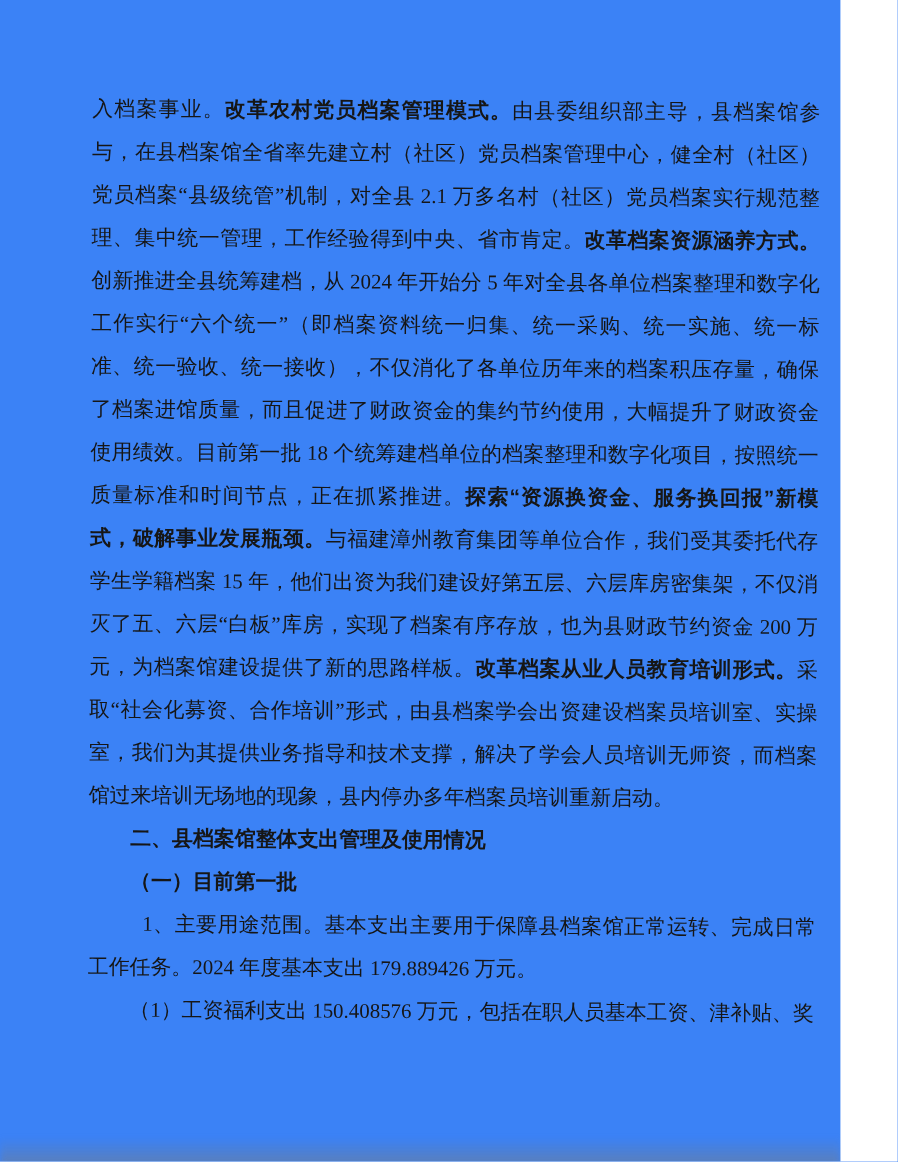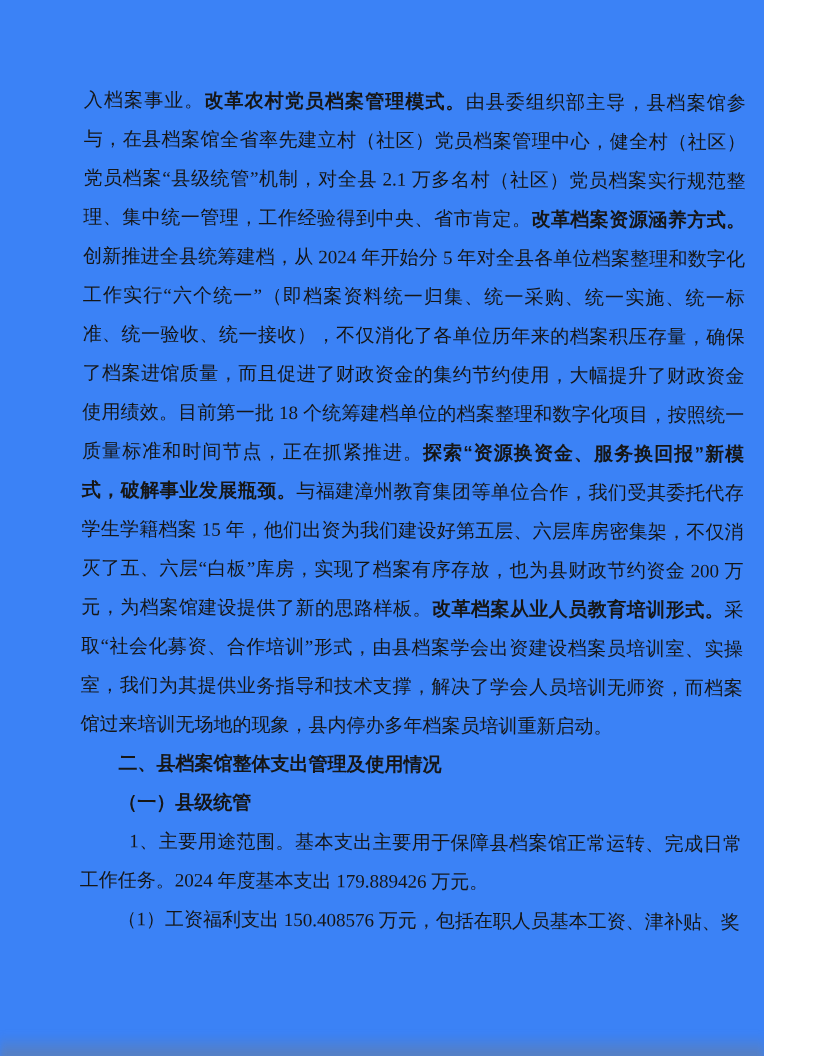--- a/index.html
+++ b/index.html
@@ -40,18 +40,18 @@
     pointer-events: none;
   }
 </style>
 </head>
 <body>
 
 <div class="page">
   <div class="doc" style="color: rgb(22, 22, 22);">
       <p class="block paragraph" style="text-indent: 0em;"><span class="seg">入档案事业。</span><span class="seg bold">改革农村党员档案管理模式。</span><span class="seg">由县委组织部主导，县档案馆参与，在县档案馆全省率先建立村（社区）党员档案管理中心，健全村（社区）党员档案“县级统管”机制，对全县 2.1 万多名村（社区）党员档案实行规范整理、集中统一管理，工作经验得到中央、省市肯定。</span><span class="seg bold">改革档案资源涵养方式。</span><span class="seg">创新推进全县统筹建档，从 2024 年开始分 5 年对全县各单位档案整理和数字化工作实行“六个统一”（即档案资料统一归集、统一采购、统一实施、统一标准、统一验收、统一接收），不仅消化了各单位历年来的档案积压存量，确保了档案进馆质量，而且促进了财政资金的集约节约使用，大幅提升了财政资金使用绩效。目前第一批 18 个统筹建档单位的档案整理和数字化项目，按照统一质量标准和时间节点，正在抓紧推进。</span><span class="seg bold">探索“资源换资金、服务换回报”新模式，破解事业发展瓶颈。</span><span class="seg">与福建漳州教育集团等单位合作，我们受其委托代存学生学籍档案 15 年，他们出资为我们建设好第五层、六层库房密集架，不仅消灭了五、六层“白板”库房，实现了档案有序存放，也为县财政节约资金 200 万元，为档案馆建设提供了新的思路样板。</span><span class="seg bold">改革档案从业人员教育培训形式。</span><span class="seg">采取“社会化募资、合作培训”形式，由县档案学会出资建设档案员培训室、实操室，我们为其提供业务指导和技术支撑，解决了学会人员培训无师资，而档案馆过来培训无场地的现象，县内停办多年档案员培训重新启动。</span></p>
       <p class="block heading" style="text-indent: 2em;"><span class="seg bold">二、县档案馆整体支出管理及使用情况</span></p>
-      <p class="block heading" style="text-indent: 2em;"><span class="seg bold">（一）县级统管</span></p>
+      <p class="block heading" style="text-indent: 2em;"><span class="seg bold">（一）目前第一批</span></p>
       <p class="block paragraph" style="text-indent: 2.6em;"><span class="seg">1、主要用途范围。基本支出主要用于保障县档案馆正常运转、完成日常工作任务。2024 年度基本支出 179.889426 万元。</span></p>
       <p class="block paragraph" style="text-indent: 2em;"><span class="seg">（1）工资福利支出 150.408576 万元，包括在职人员基本工资、津补贴、奖</span></p>
     </div>
   <div class="scan-shadow-bottom"></div>
 </div>
 
 </body></html>

